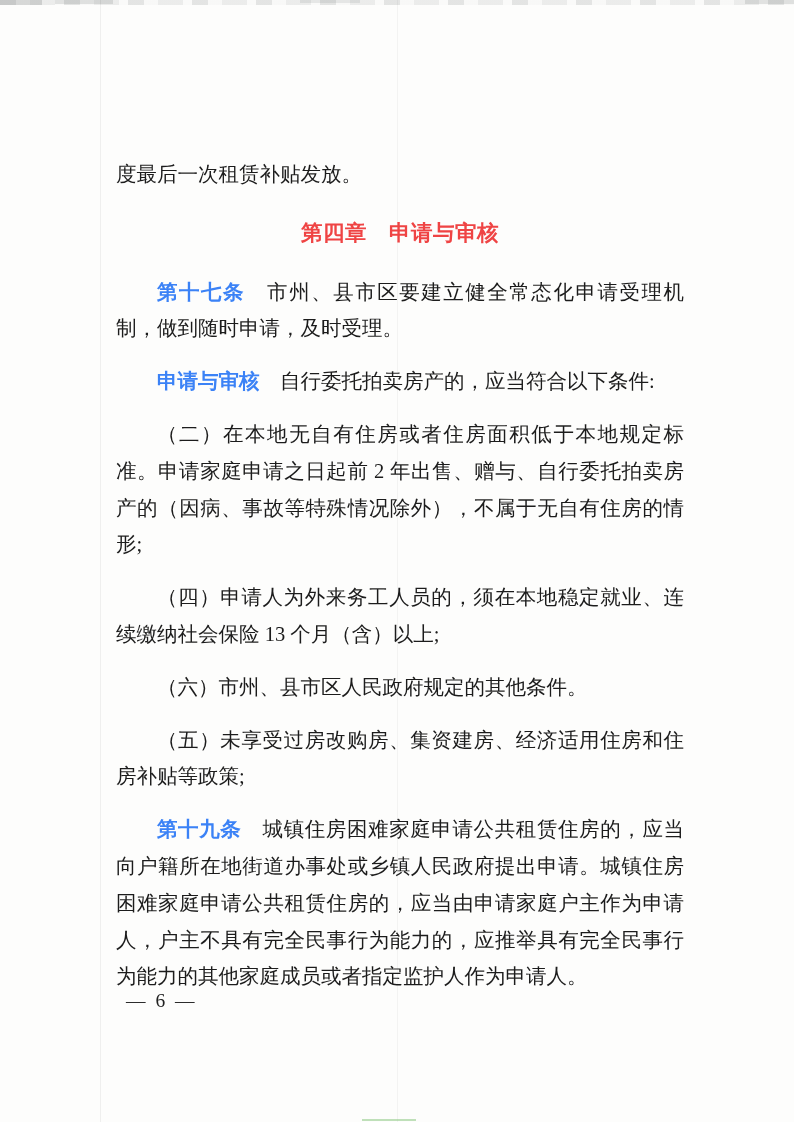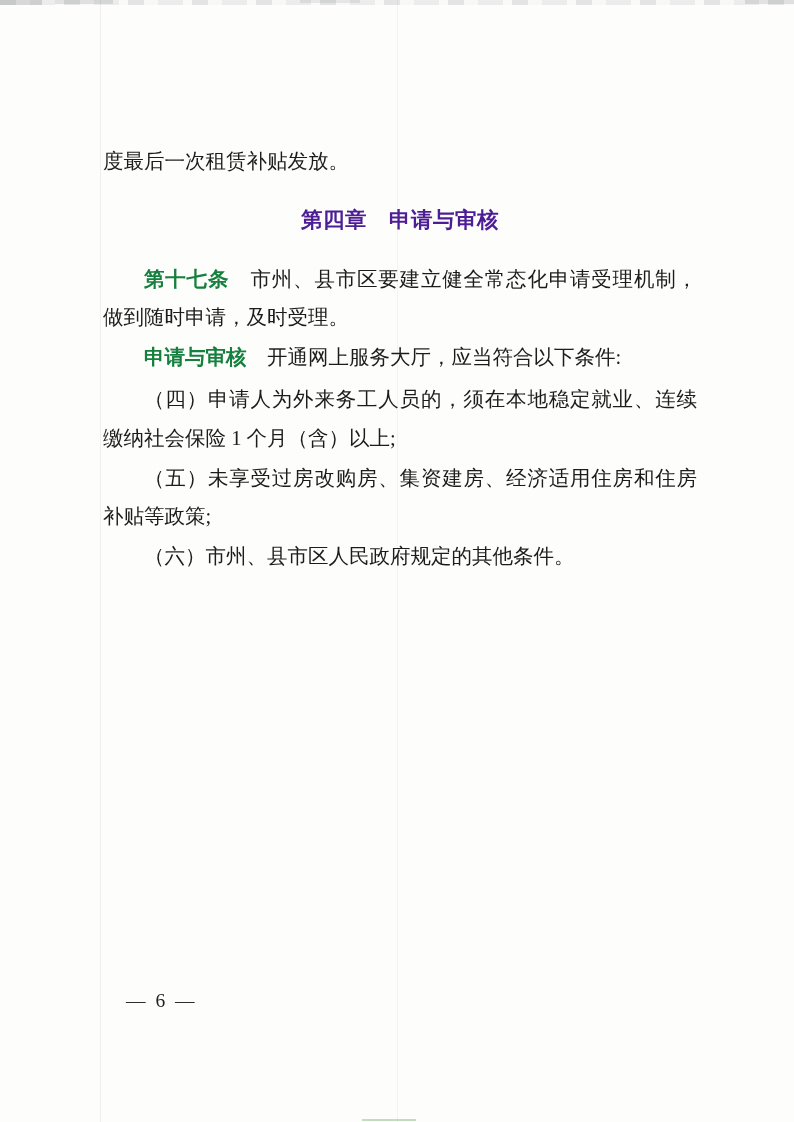--- a/index.html
+++ b/index.html
@@ -54,41 +54,41 @@
   .content {
     position: absolute;
     left: 100px;
     top: 140px;
     width: 600px;
     font-size: 20.5px;
     line-height: 36.8px;
     text-align: justify;
   }
   .content p {
-    margin: 3px;
+    margin: 16px;
     text-indent: 2em;
   }
   .content p.no-indent {
     text-indent: 0;
   }
   .chapter {
     margin: 22px 0;
     text-align: center;
     text-indent: 0;
     font-family: "Liberation Sans", "DejaVu Sans", sans-serif;
     font-weight: 700;
     font-size: 21.5px;
     line-height: 36.8px;
     letter-spacing: 0.5px;
-    color: #4c1d95;
+    color: #ef4444;
   }
   .term {
-    font-family: Liberation Mono, monospace;
+    font-family: Liberation Serif, serif;
     font-weight: 700;
-    color: #15803d;
+    color: #3b82f6;
   }
   .footer {
     position: absolute;
     left: 126px;
     top: 990px;
     font-size: 19.5px;
     letter-spacing: 2.5px;
     color: #222222;
     font-family: "Liberation Serif", "DejaVu Serif", serif;
   }
@@ -107,28 +107,30 @@
   <div class="fold-line-mid"></div>
   <div class="green-mark"></div>
 
   <div class="content">
     <p class="no-indent">度最后一次租赁补贴发放。</p>
     <h2 class="chapter">第四章　申请与审核</h2>
     <div id="paragraphs">
   <p><span class="term">第十七条　</span><span>市州、县市区要建立健全常态化申请受理机制，做到随时申请，及时受理。</span></p>
 
 
-  <p><span class="term">申请与审核　</span><span>开通网上服务大厅，应当符合以下条件:</span></p>
+  <p><span class="term">申请与审核　</span><span>自行委托拍卖房产的，应当符合以下条件:</span></p>
 
 
+  <p><span class="term"></span><span>（二）在本地无自有住房或者住房面积低于本地规定标准。申请家庭申请之日起前 2 年出售、赠与、自行委托拍卖房产的（因病、事故等特殊情况除外），不属于无自有住房的情形;</span></p>
 
 
-  <p><span class="term"></span><span>（四）申请人为外来务工人员的，须在本地稳定就业、连续缴纳社会保险 1 个月（含）以上;</span></p>
+  <p><span class="term"></span><span>（四）申请人为外来务工人员的，须在本地稳定就业、连续缴纳社会保险 13 个月（含）以上;</span></p>
+
+  <p><span class="term"></span><span>（六）市州、县市区人民政府规定的其他条件。</span></p>
 
   <p><span class="term"></span><span>（五）未享受过房改购房、集资建房、经济适用住房和住房补贴等政策;</span></p>
 
-  <p><span class="term"></span><span>（六）市州、县市区人民政府规定的其他条件。</span></p>
-
+  <p><span class="term">第十九条　</span><span>城镇住房困难家庭申请公共租赁住房的，应当向户籍所在地街道办事处或乡镇人民政府提出申请。城镇住房困难家庭申请公共租赁住房的，应当由申请家庭户主作为申请人，户主不具有完全民事行为能力的，应推举具有完全民事行为能力的其他家庭成员或者指定监护人作为申请人。</span></p>
 </div>
   </div>
 
   <div class="footer">— 6 —</div>
 </div>
 
 </body></html>

